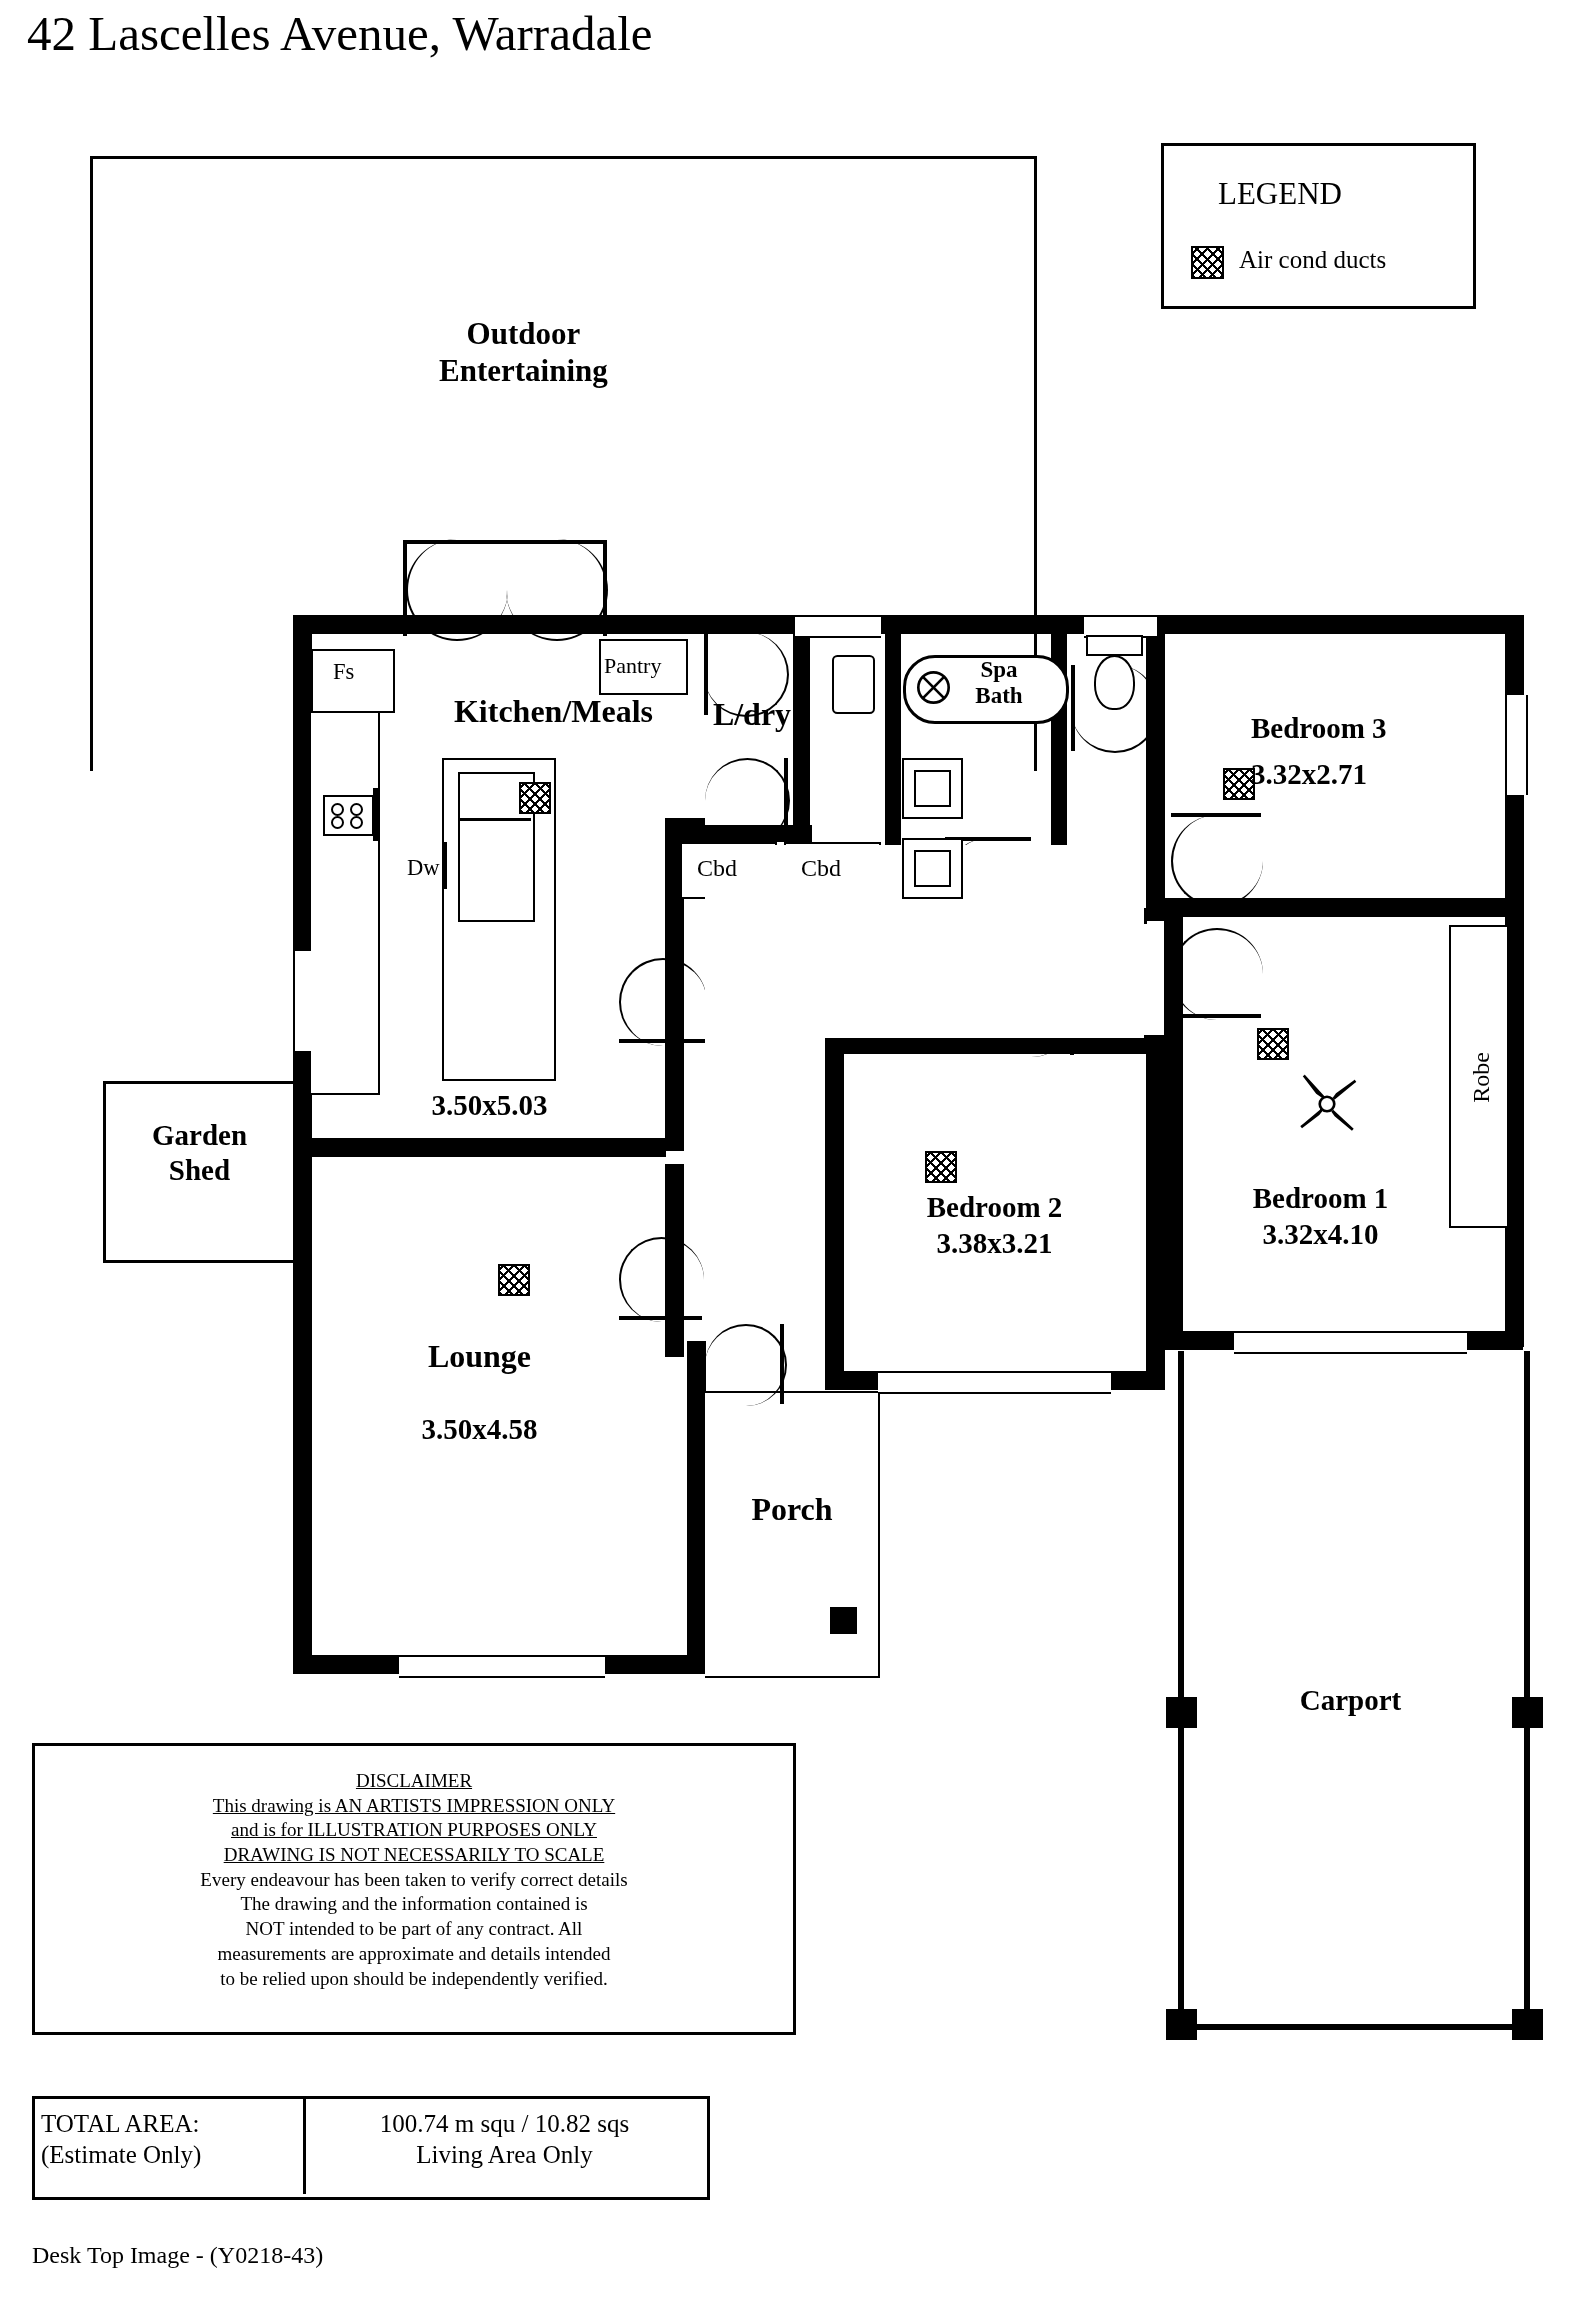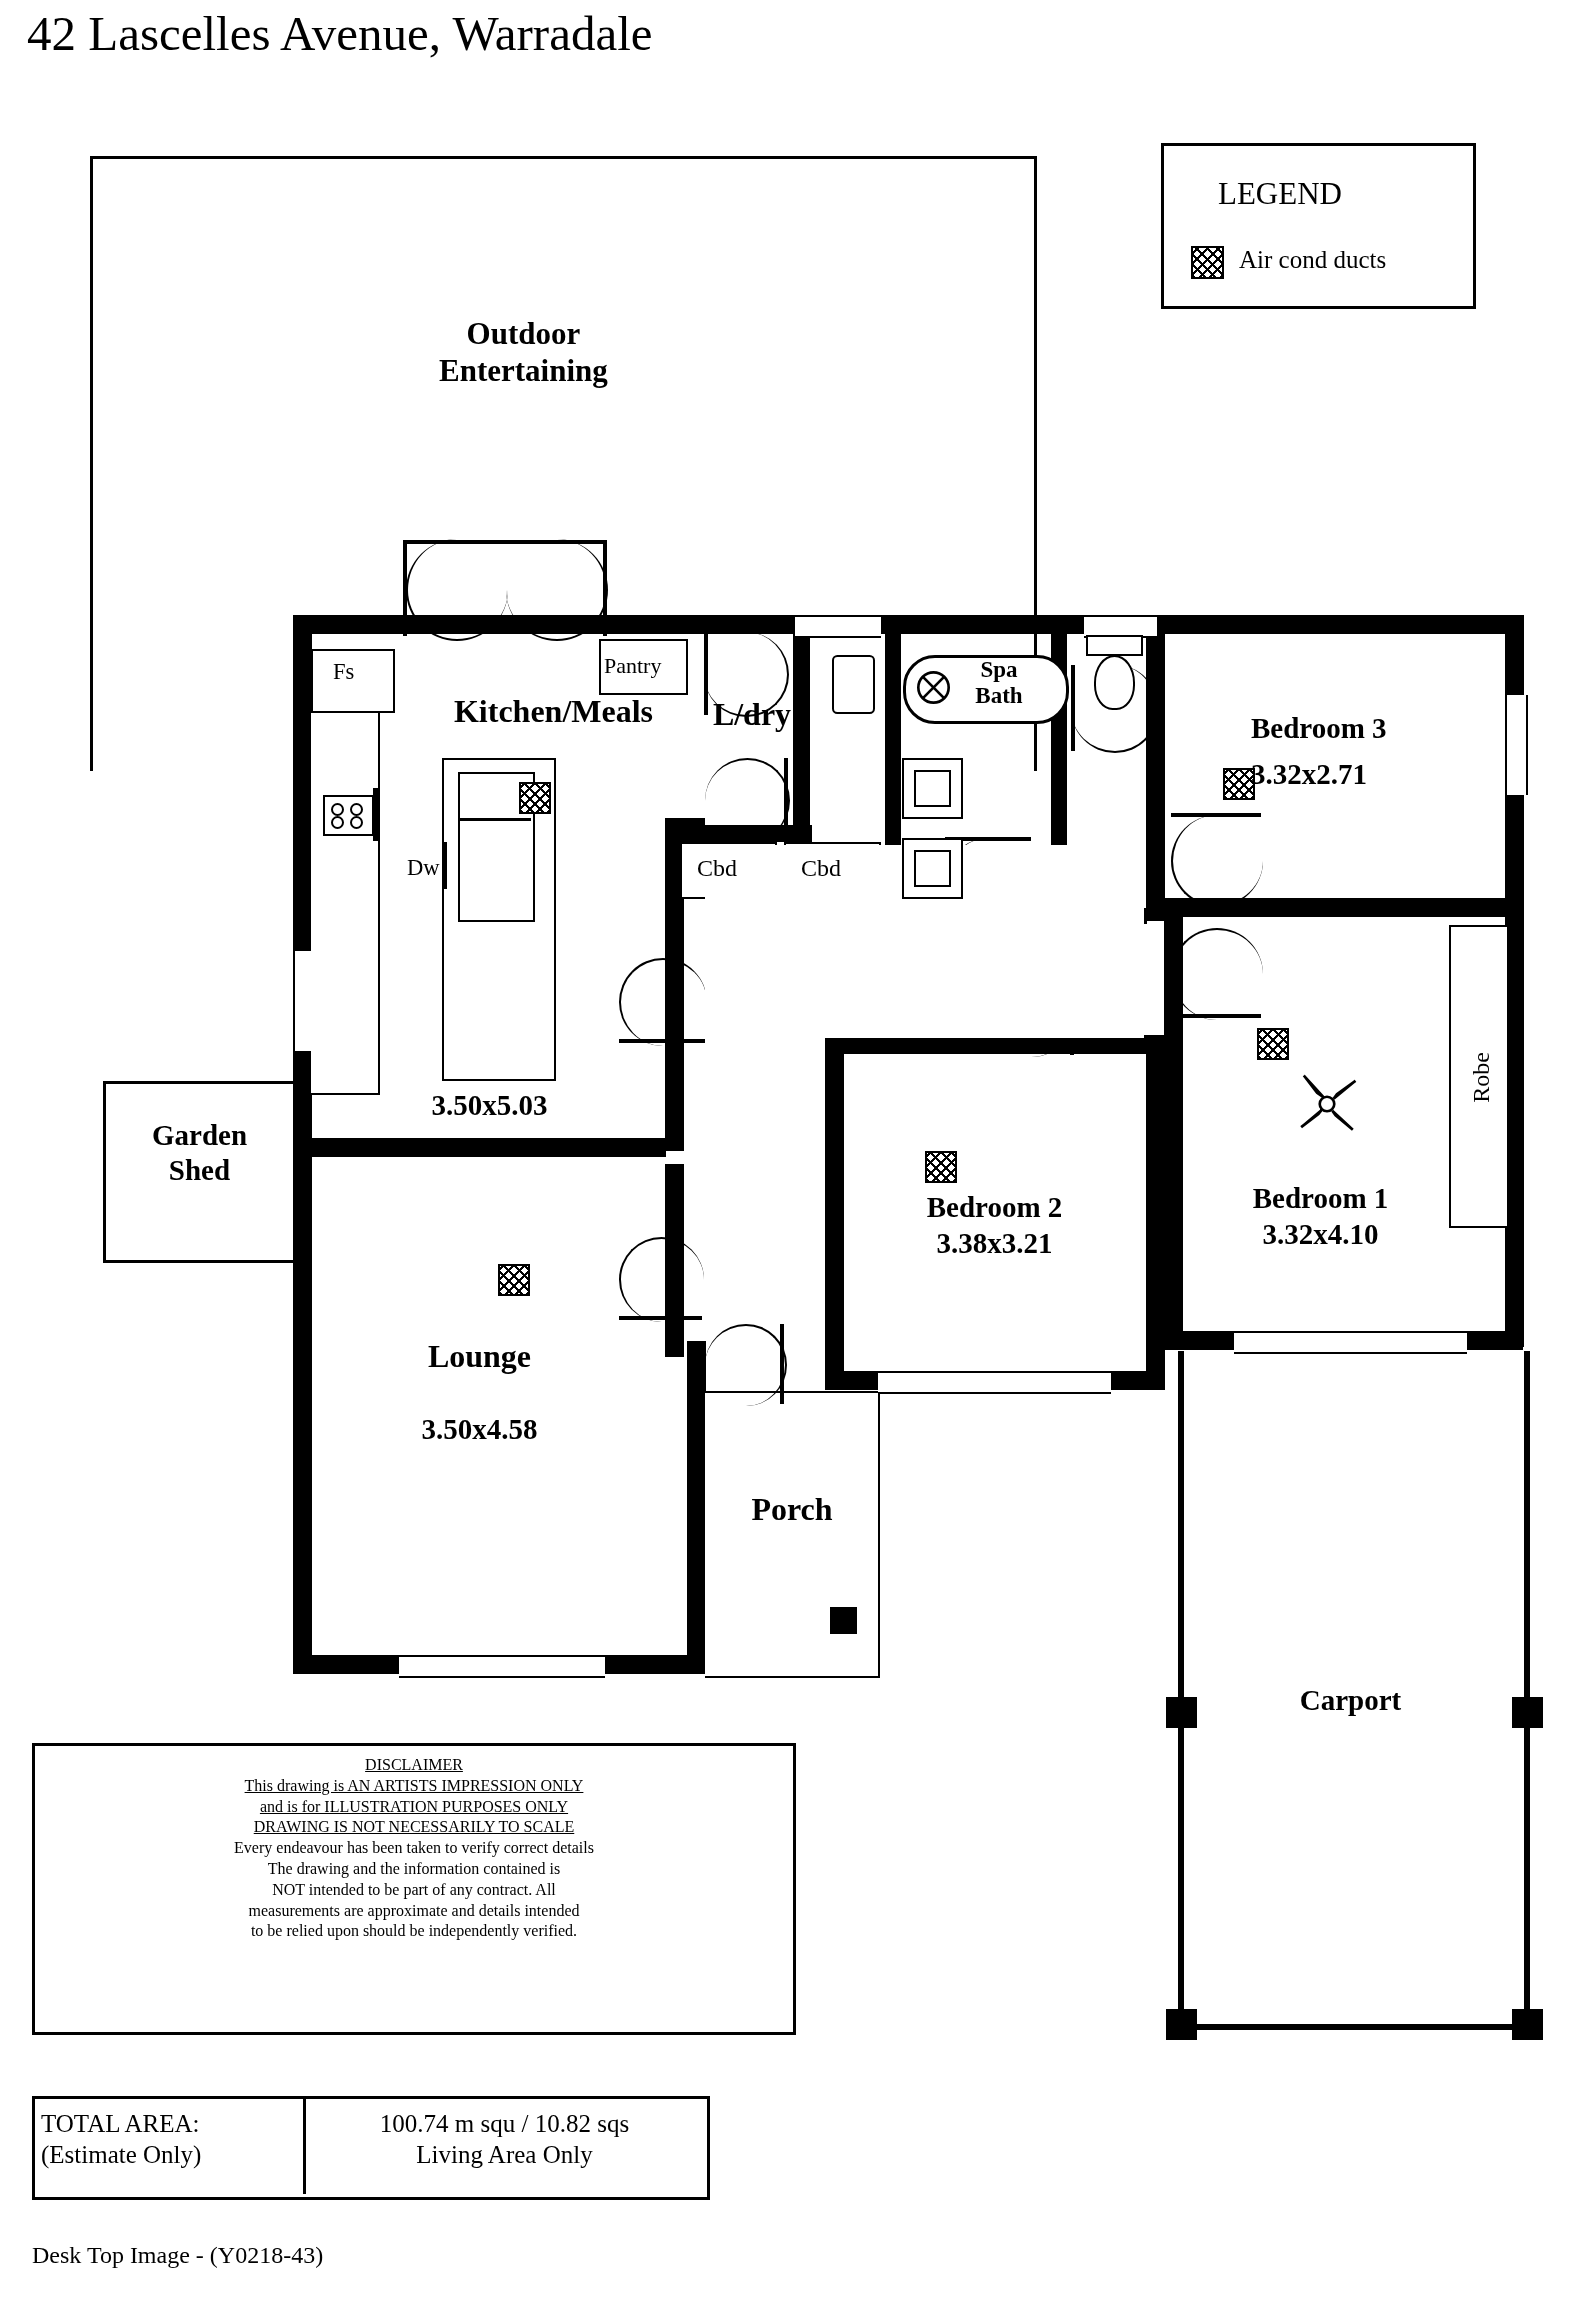--- a/index.html
+++ b/index.html
@@ -65,21 +65,21 @@
   
   .win{position:absolute;background:#fff;border-top:2.7px solid #000;border-bottom:2.7px solid #000;}
   .winv{position:absolute;background:#fff;border-left:2.7px solid #000;border-right:2.7px solid #000;}
 
   .boxline{position:absolute;border:2.7px solid #000;background:#fff;}
 
   
   #disclaimer{
     left:32px;top:1743px;width:758px;height:286px;border:3.3px solid #000;background:#fff;
   }
-  #disc-inner{padding-top:9px;text-align:center;font-size:16px;line-height:1.30;}
+  #disc-inner{padding-top:23px;text-align:center;font-size:19px;line-height:1.30;}
   #disc-inner .u{text-decoration:underline;}
 
   
   #total-box{left:32px;top:2096px;width:672px;height:98px;border:3.3px solid #000;background:#fff;}
   #total-div{position:absolute;left:303px;top:2096px;width:3.3px;height:98px;background:#000;}
   #total-l{left:41px;top:2108px;font-size:25px;line-height:1.25;}
   #total-r{left:318px;top:2108px;font-size:25px;line-height:1.25;text-align:center;width:373px;}
 
   #footer{left:32px;top:2242px;font-size:24px;}
 

